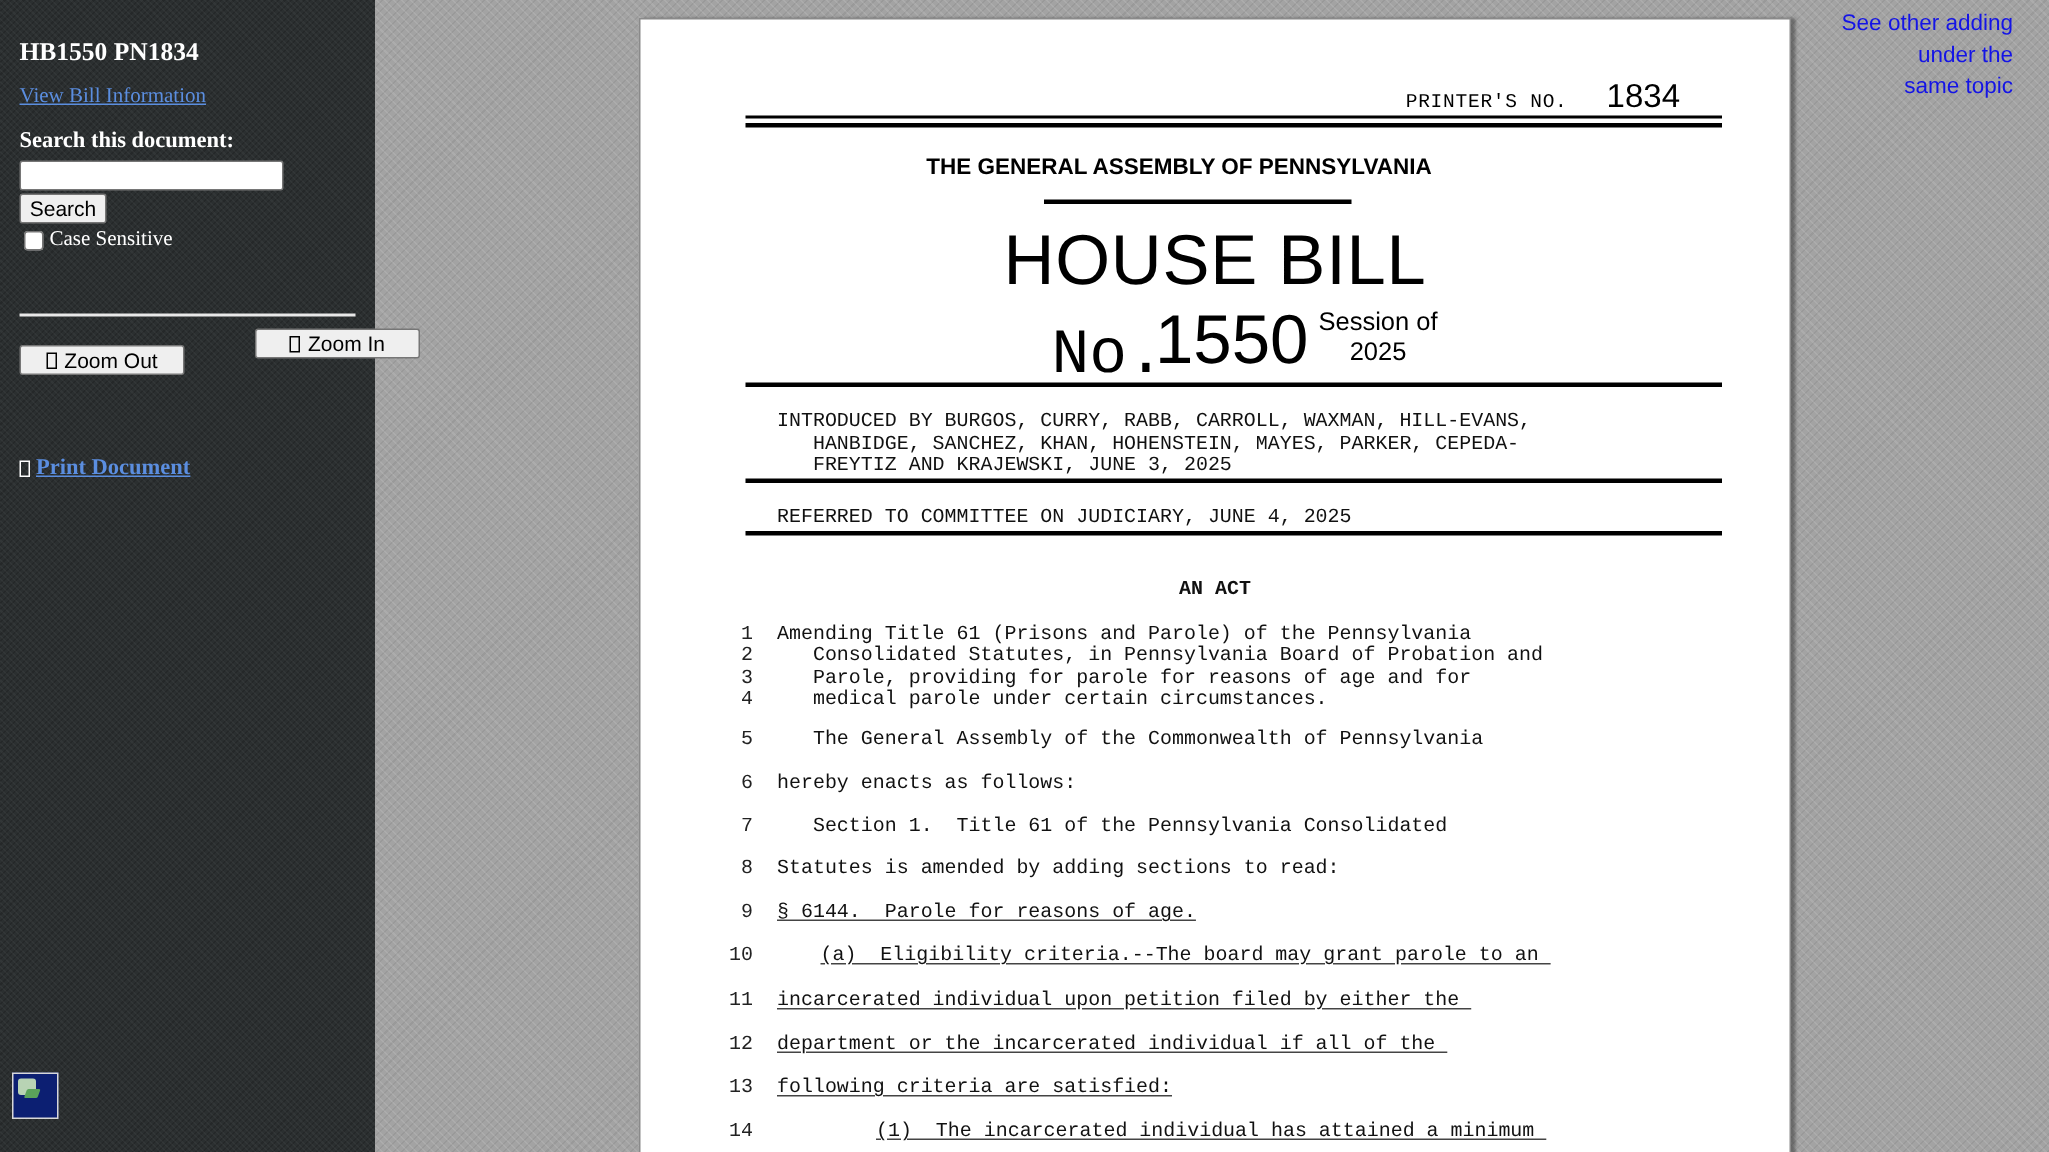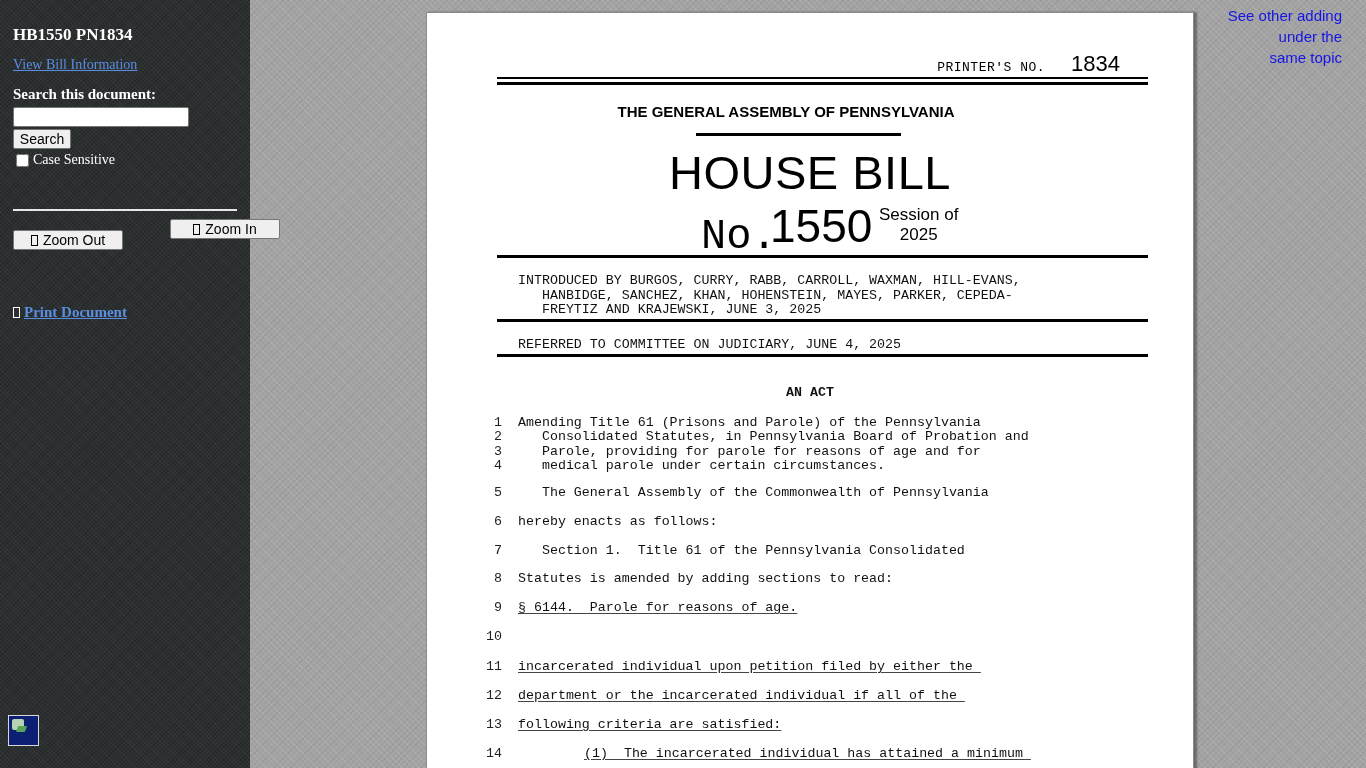--- a/index.html
+++ b/index.html
@@ -159,20 +159,21 @@
   <div class="line-txt" style="top:472px">   The General Assembly of the Commonwealth of Pennsylvania</div>
   <div class="line-no" style="top:501px">6</div>
   <div class="line-txt" style="top:501px">hereby enacts as follows:</div>
   <div class="line-no" style="top:530px">7</div>
   <div class="line-txt" style="top:530px">   Section 1.  Title 61 of the Pennsylvania Consolidated</div>
   <div class="line-no" style="top:558px">8</div>
   <div class="line-txt" style="top:558px">Statutes is amended by adding sections to read:</div>
   <div class="line-no" style="top:587px">9</div>
   <div class="line-txt u" style="top:587px">§ 6144.  Parole for reasons of age.</div>
   <div class="line-no" style="top:616px">10</div>
+  <div class="line-txt u" style="top:616px; left:120px;">(a)  Eligibility criteria.--The board may grant parole to an </div>
   <div class="line-no" style="top:646px">11</div>
   <div class="line-txt u" style="top:646px">incarcerated individual upon petition filed by either the </div>
   <div class="line-no" style="top:675px">12</div>
   <div class="line-txt u" style="top:675px">department or the incarcerated individual if all of the </div>
   <div class="line-no" style="top:704px">13</div>
   <div class="line-txt u" style="top:704px">following criteria are satisfied:</div>
   <div class="line-no" style="top:733px">14</div>
   <div class="line-txt u" style="top:733px; left:157px;">(1)  The incarcerated individual has attained a minimum </div>
 </div>
 

